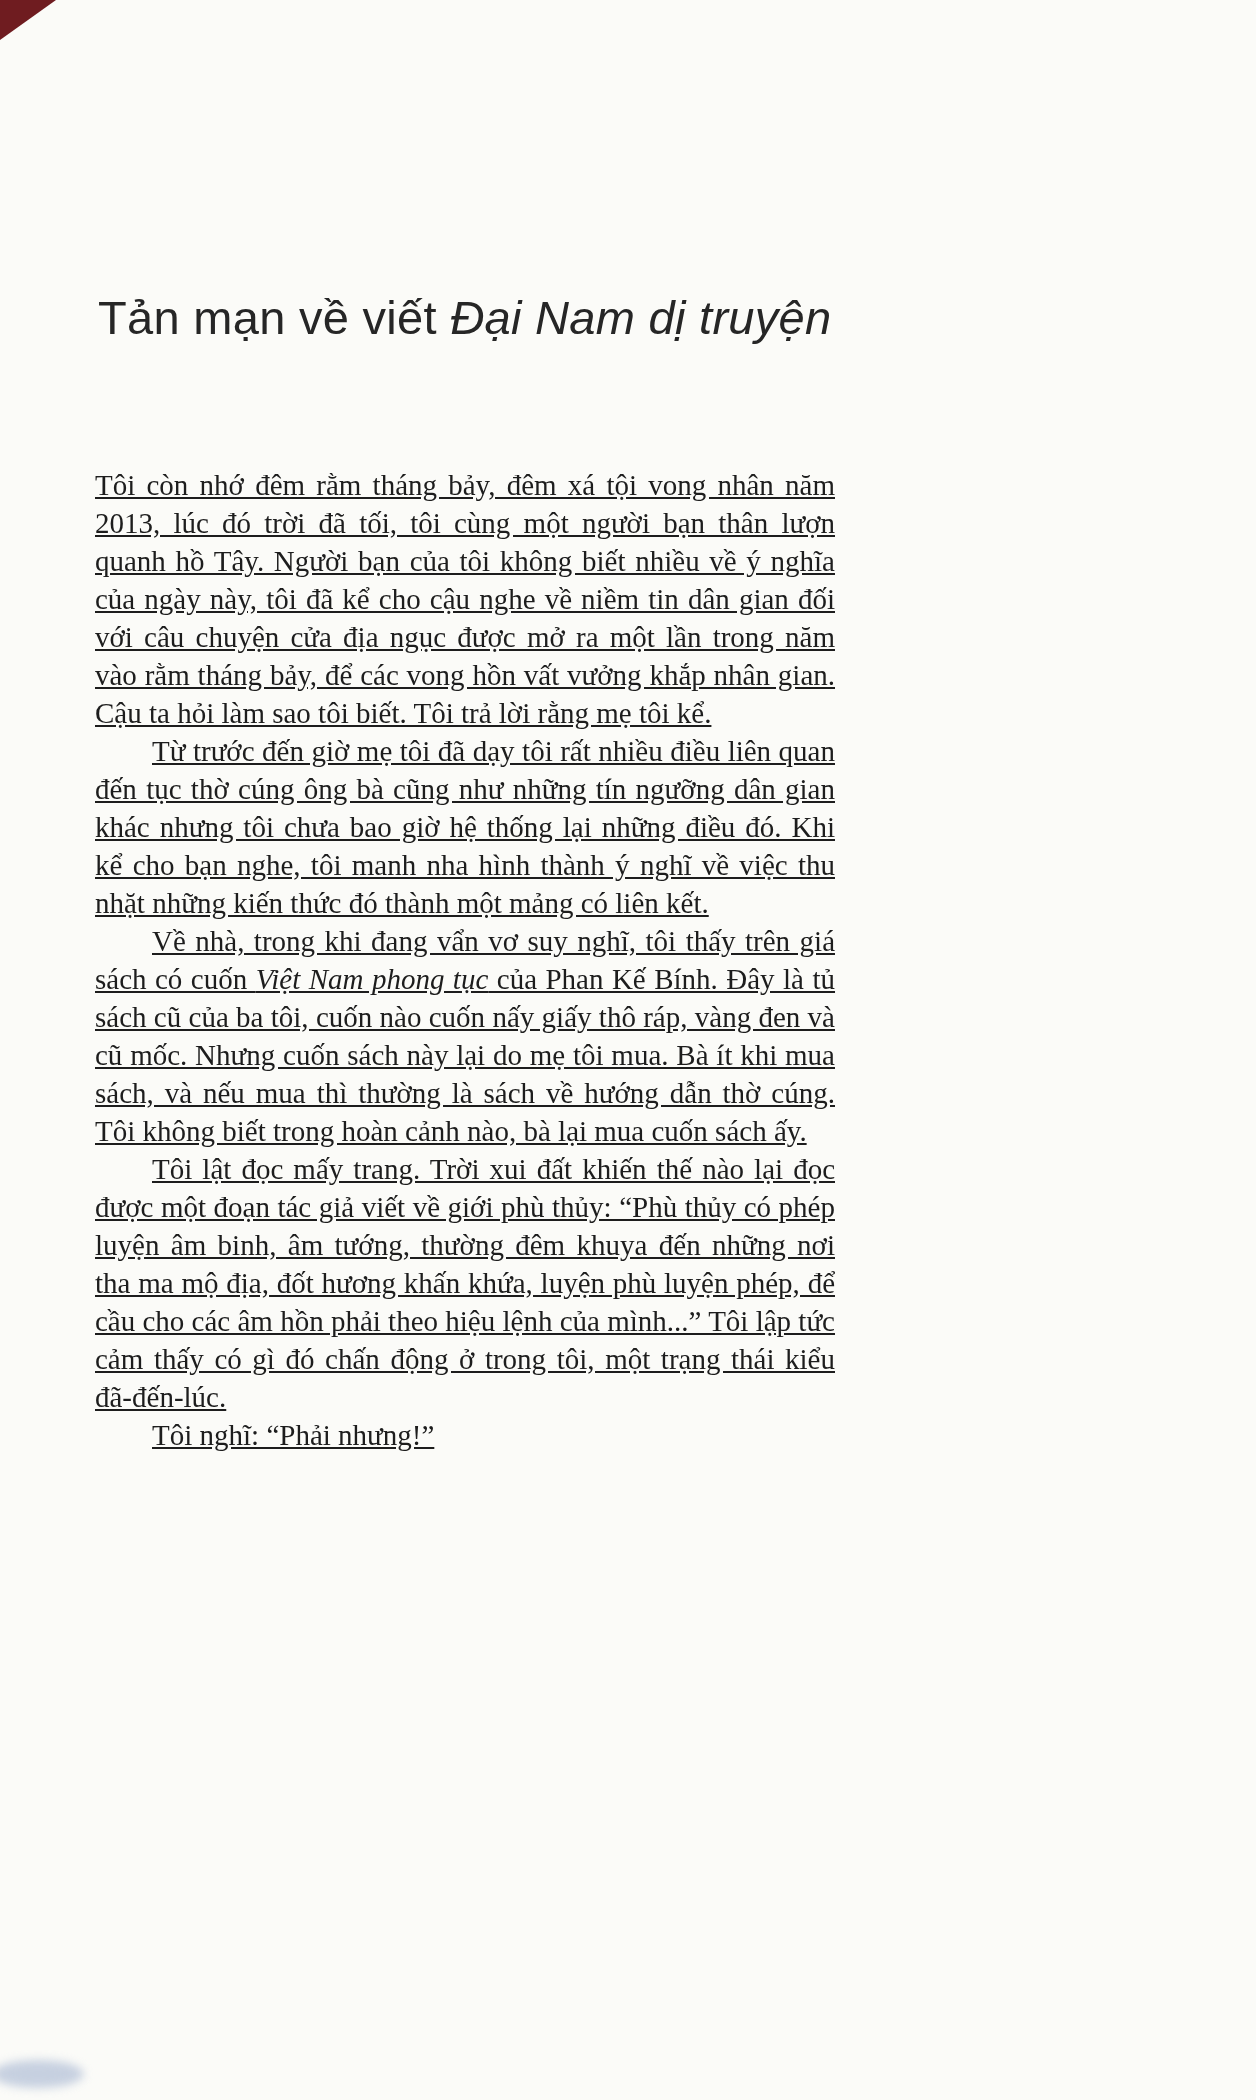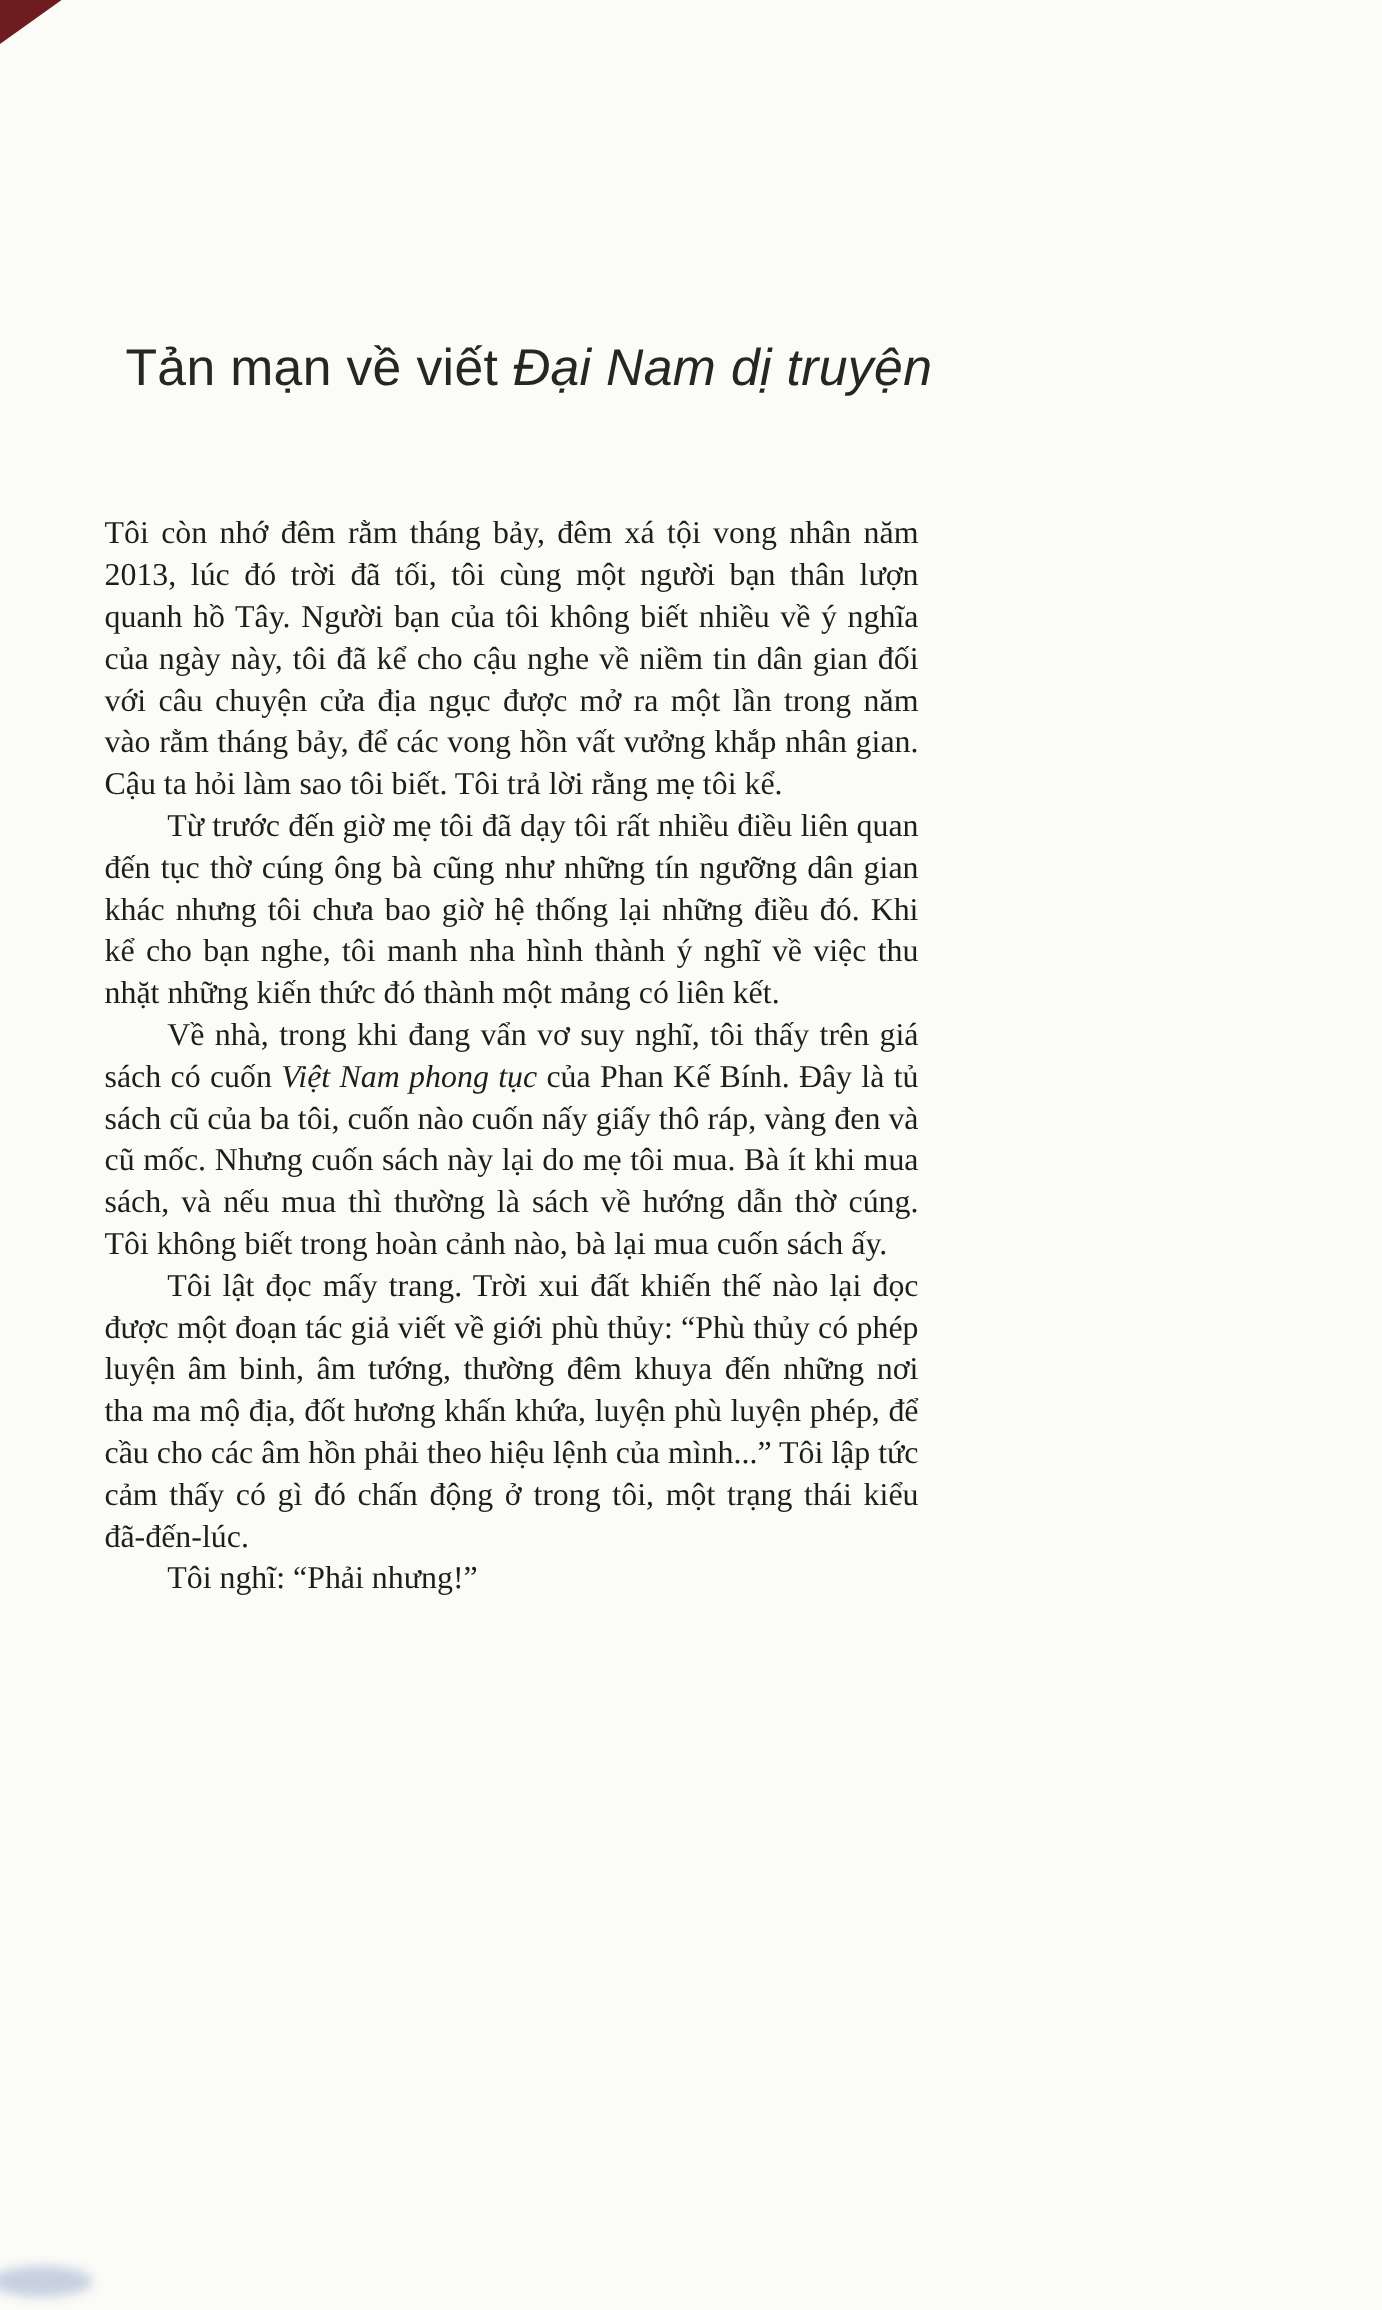--- a/index.html
+++ b/index.html
@@ -38,21 +38,21 @@
     height: 28px;
     background: var(--smudge, #b5c2d8);
     opacity: 0.75;
     filter: blur(5px);
     border-radius: 50%;
   }
   .chapter-title {
     position: absolute;
     left: 98px;
     top: 290px;
-    margin: 16px;
+    margin: 0;
     font-family: "Liberation Sans", "DejaVu Sans", sans-serif;
     font-weight: 400;
     font-size: 47px;
     letter-spacing: 0.3px;
     color: #262626;
     white-space: nowrap;
     text-align: center;
   }
   .chapter-title .book-name {
     font-style: italic;
@@ -63,20 +63,21 @@
     top: 466px;
     width: 740px;
     font-size: 29px;
     line-height: 38px;
     text-align: justify;
     color: var(--ink, #1d1d1d);
   }
   .body-text p {
     margin: 0;
     text-indent: 57px;
+    text-decoration: underline;
   }
   .body-text p.no-indent {
     text-indent: 0;
   }
   .italic {
     font-style: italic;
   }
 </style>
 </head>
 <body>

